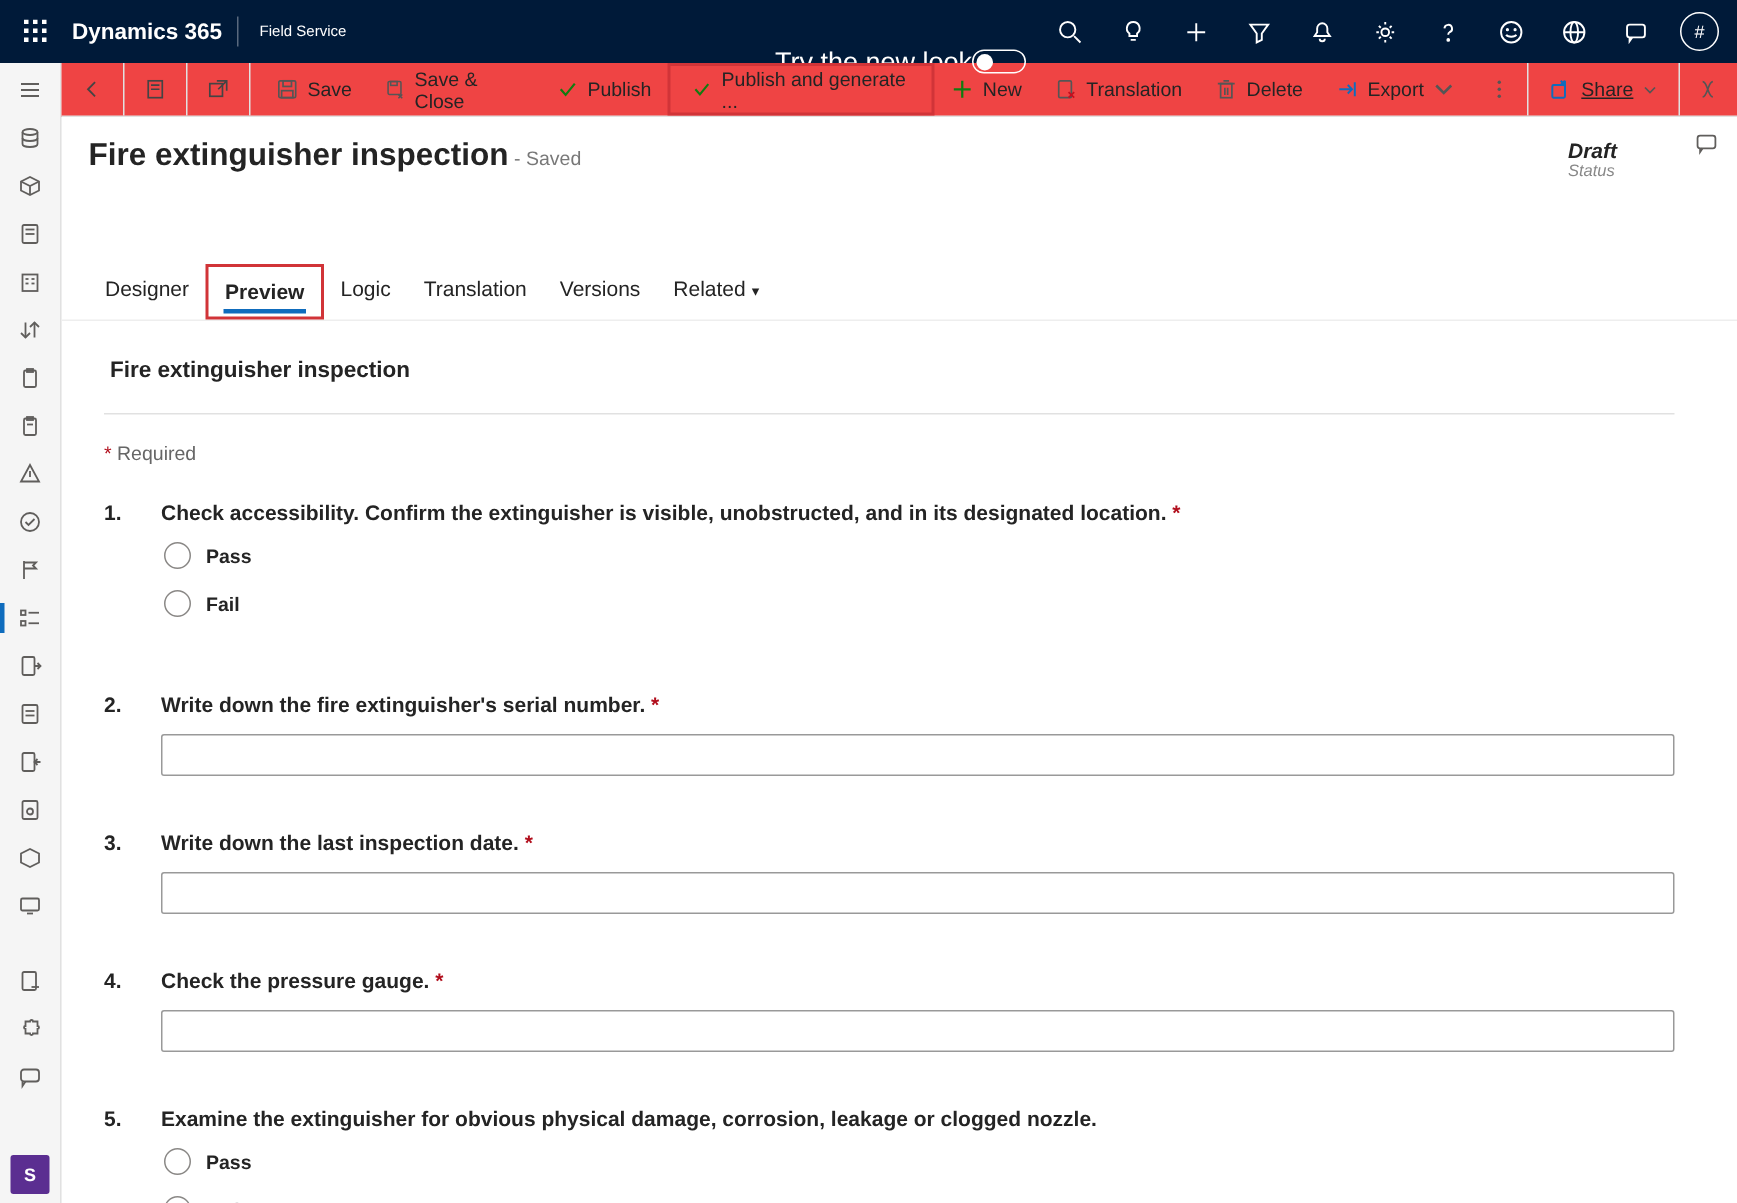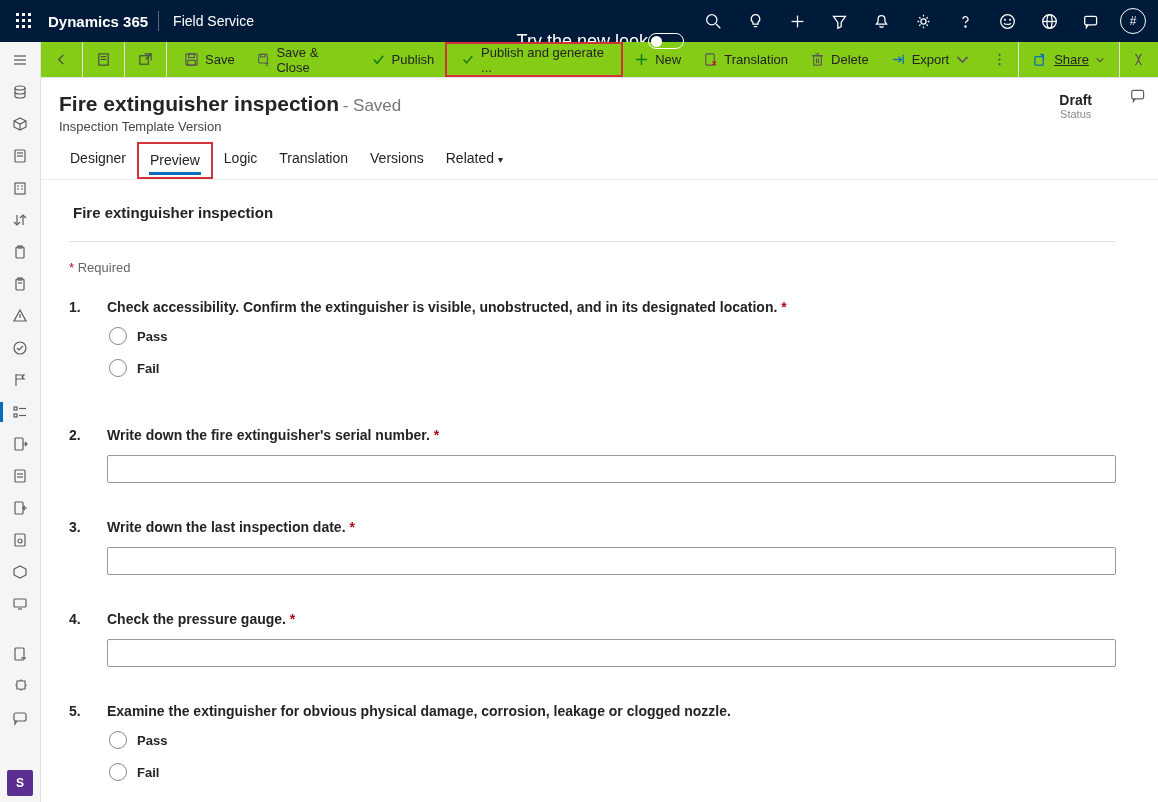--- a/index.html
+++ b/index.html
@@ -4,21 +4,21 @@
 <style>
   * { box-sizing: border-box; margin: 0; padding: 0; }
   body { font-family: "Segoe UI", Arial, sans-serif; font-size: 13px; color: #242424; background: #fff; width: 1158px; height: 802px; overflow: hidden; }
   
   
   .appbar { height: 42px; background: #001a39; color: #fff; display: flex; align-items: center; padding: 0 4px; }
   .appbar-left { display: flex; align-items: center; gap: 0; }
   .waffle { width: 40px; height: 42px; display: flex; align-items: center; justify-content: center; cursor: pointer; }
   .appbar-title { font-size: 15px; font-weight: 600; padding: 0 10px 0 4px; text-align: center; }
   .appbar-sep { width: 1px; height: 20px; background: rgba(255,255,255,0.35); }
-  .appbar-sub { font-size: 14px; padding: 0 14px; }
+  .appbar-sub { font-size: 10px; padding: 0 14px; }
   .appbar-spacer { flex: 1; }
   .trylook { display: flex; align-items: center; font-size: 18px; gap: 0; margin-right: 8px; margin-top: 40px; }
   .toggle { width: 36px; height: 16px; border: 1px solid #fff; border-radius: 10px; position: relative; }
   .toggle::after { content: ""; position: absolute; left: 2px; top: 1.5px; width: 11px; height: 11px; background: #fff; border-radius: 50%; }
   .appbar-icons { display: flex; align-items: center; }
   .appbar-icon { width: 42px; height: 42px; display: flex; align-items: center; justify-content: center; cursor: pointer; }
   .appbar-icon svg { stroke: #fff; fill: none; }
   .avatar-circle { width: 26px; height: 26px; border: 1px solid #fff; border-radius: 50%; display: flex; align-items: center; justify-content: center; font-size: 12px; }
 
   
@@ -26,47 +26,47 @@
   .siderail { width: 41px; background: #f5f5f5; border-right: 1px solid #e1e1e1; display: flex; flex-direction: column; align-items: center; padding-top: 2px; }
   .rail-btn { width: 40px; height: 32px; display: flex; align-items: center; justify-content: center; cursor: pointer; color: #605e5c; position: relative; }
   .rail-btn.active::before { content: ""; position: absolute; left: 0; top: 6px; bottom: 6px; width: 3px; background: #0f6cbd; }
   .rail-btn svg { stroke: #605e5c; fill: none; }
   .rail-spacer { flex: 1; }
   .rail-app { width: 26px; height: 26px; margin: 6px; background: #5b2e91; color: #fff; display: flex; align-items: center; justify-content: center; font-size: 12px; font-weight: 600; border-radius: 2px; }
 
   .main { flex: 1; display: flex; flex-direction: column; min-width: 0; }
 
   
-  .cmdbar { height: 36px; border-bottom: 1px solid #e1e1e1; display: flex; align-items: stretch; background: #84cc16; }
+  .cmdbar { height: 36px; border-bottom: 1px solid #e1e1e1; display: flex; align-items: stretch; background: #ef4444; }
   .cmdseg { display: flex; align-items: center; border-right: 1px solid #e1e1e1; }
   .cmdbtn { display: flex; align-items: center; gap: 6px; padding: 0 11px; height: 35px; cursor: pointer; font-size: 13px; color: #242424; }
   .cmdbtn svg { width: 15px; height: 15px; }
   .cmdseg.nogap { padding: 0 2px; }
   .cmd-spacer { flex: 1; }
   .share { padding: 0 14px; display: flex; align-items: center; gap: 6px; font-size: 13px; text-decoration: underline; }
   .cmdbar-right { width: 40px; display: flex; align-items: center; justify-content: center; border-left: 1px solid #e1e1e1; }
   .redbox { border: 2px solid #d13438; }
 
   
   .chatrail { position: absolute; right: 0; top: 78px; width: 40px; display: flex; flex-direction: column; align-items: center; }
   .chatrail .rail-btn { height: 34px; }
 
   
   .page-head { padding: 14px 18px 8px 18px; display: flex; align-items: flex-start; justify-content: space-between; }
   .page-title { font-size: 21px; font-weight: 600; display: inline; }
-  .savestate { font-size: 17px; color: #787878; font-weight: 400; }
+  .savestate { font-size: 13px; color: #787878; font-weight: 400; }
   .subtitle { font-size: 13px; color: #444; margin-top: 3px; }
-  .status-box { text-align: center; margin-right: 48px; }
+  .status-box { text-align: left; margin-right: 62px; font-style: italic; }
   .status-val { font-size: 14px; font-weight: 600; }
   .status-lbl { font-size: 11px; color: #888; }
 
   
   .tabs { display: flex; gap: 0; padding: 0 18px; border-bottom: 0 solid #e1e1e1; }
-  .tab { padding: 8px 11px 9px; font-size: 14px; cursor: pointer; position: relative; }
-  .tab.active { font-weight: 400; }
+  .tab { padding: 8px 11px 9px; font-size: 14px; cursor: pointer; position: relative; margin-top: 48px; }
+  .tab.active { font-weight: 700; }
   .tab.active::after { content: ""; position: absolute; left: 10px; right: 10px; bottom: 2px; height: 3px; background: #0f6cbd; }
   .tab.redbox { border: 2px solid #d13438; }
   .tab .chev { margin-left: 4px; font-size: 10px; }
 
   
   .content-scroll { flex: 1; overflow-y: scroll; padding: 0 42px 30px 28px; border-top: 1px solid #eee; }
   .content-scroll::-webkit-scrollbar { width: 14px; }
   .content-scroll::-webkit-scrollbar-thumb { background: #c8c8c8; border-radius: 7px; border: 3px solid #fff; }
   .form-title { font-size: 15px; font-weight: 600; padding: 24px 4px 20px; }
   hr { border: none; border-top: 1px solid #e1e1e1; }
@@ -438,21 +438,20 @@
         <svg width="17" height="17" viewBox="0 0 20 20" stroke="#555" stroke-width="1.3" fill="none">
             <path d="M6 4c4 0 4 12 8 12M14 4c-4 0-4 12-8 12"></path>
           </svg>
       </div>
     </div>
 
     <div class="page-head">
       <div>
         <span class="page-title">Fire extinguisher inspection</span>
         <span class="savestate">- Saved</span>
-        <div class="subtitle">Inspection Template Version</div>
       </div>
       <div class="status-box">
         <div class="status-val">Draft</div>
         <div class="status-lbl">Status</div>
       </div>
     </div>
 
     <div class="tabs">
       <div class="tab">Designer</div>
       <div class="tab active redbox">Preview</div>

